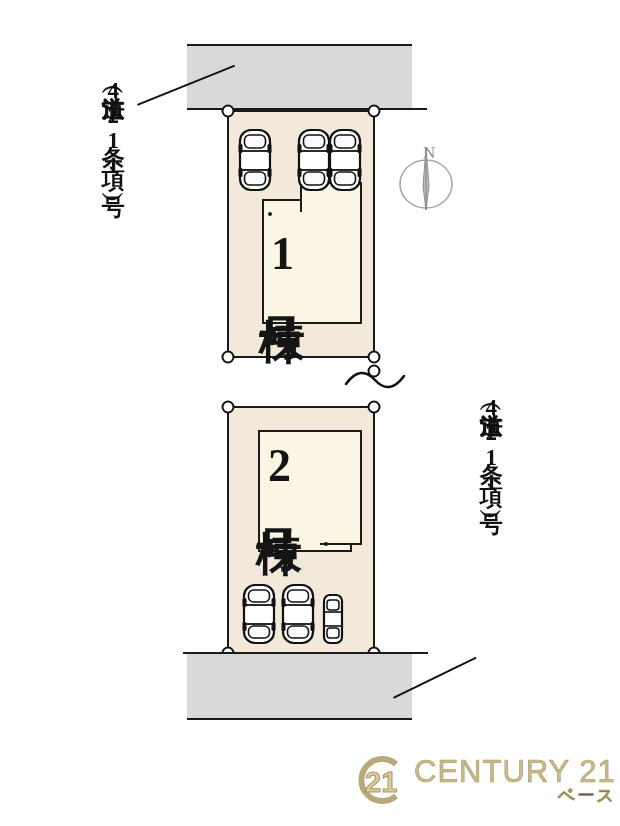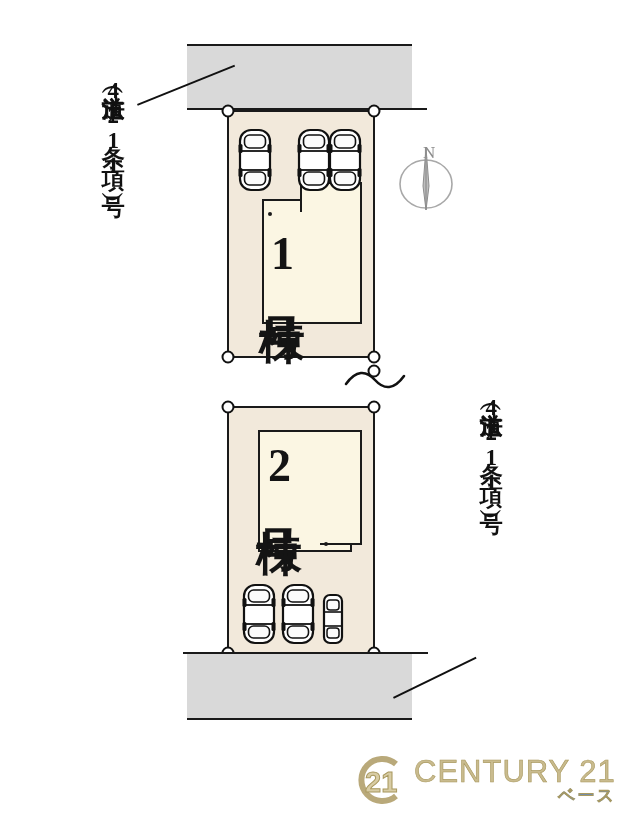--- a/index.html
+++ b/index.html
@@ -132,21 +132,21 @@
     letter-spacing: 1px;
     color: #c9bb8e;
     -webkit-text-stroke: 0.6px #a9995f;
     line-height: 1;
   }
   .logo-sub {
     font-family: "Liberation Sans", sans-serif;
     font-weight: 700;
     font-size: 17px;
     letter-spacing: 2px;
-    color: #3b82f6;
+    color: #0f172a;
     -webkit-text-stroke: 0.5px #a9995f;
     line-height: 1;
   }
 </style>
 </head>
 <body>
 
 <div id="plan">
 
   <div class="road-band" style="left:187px; top:44px; width:225px; height:66px;"></div>

